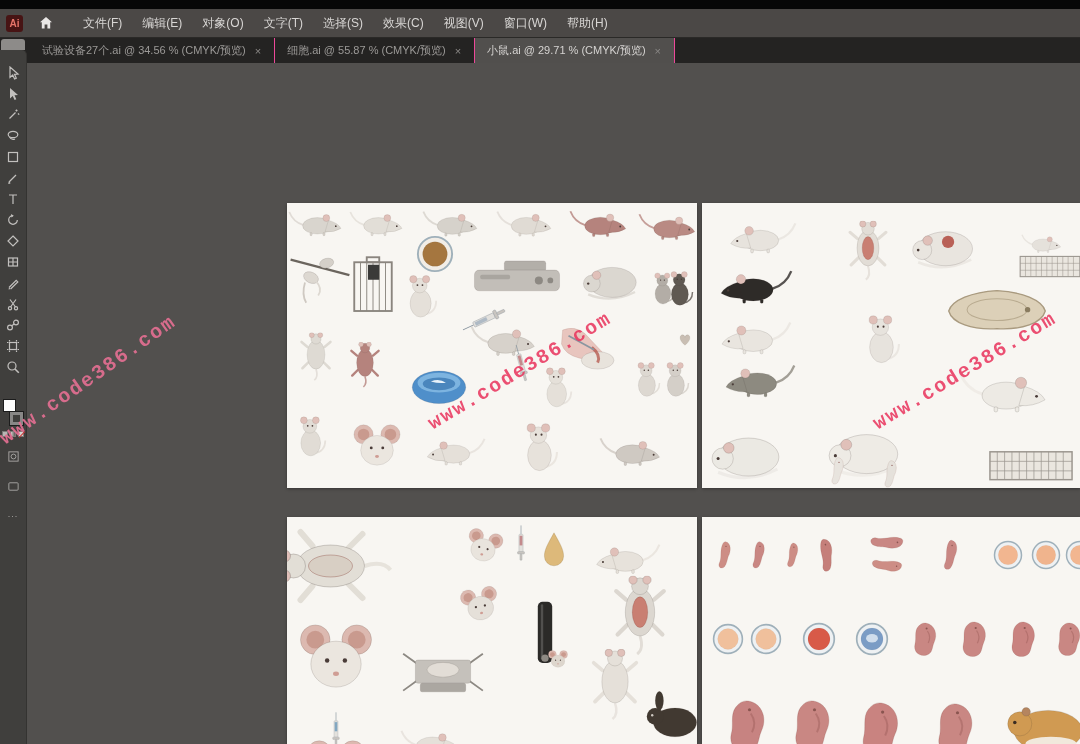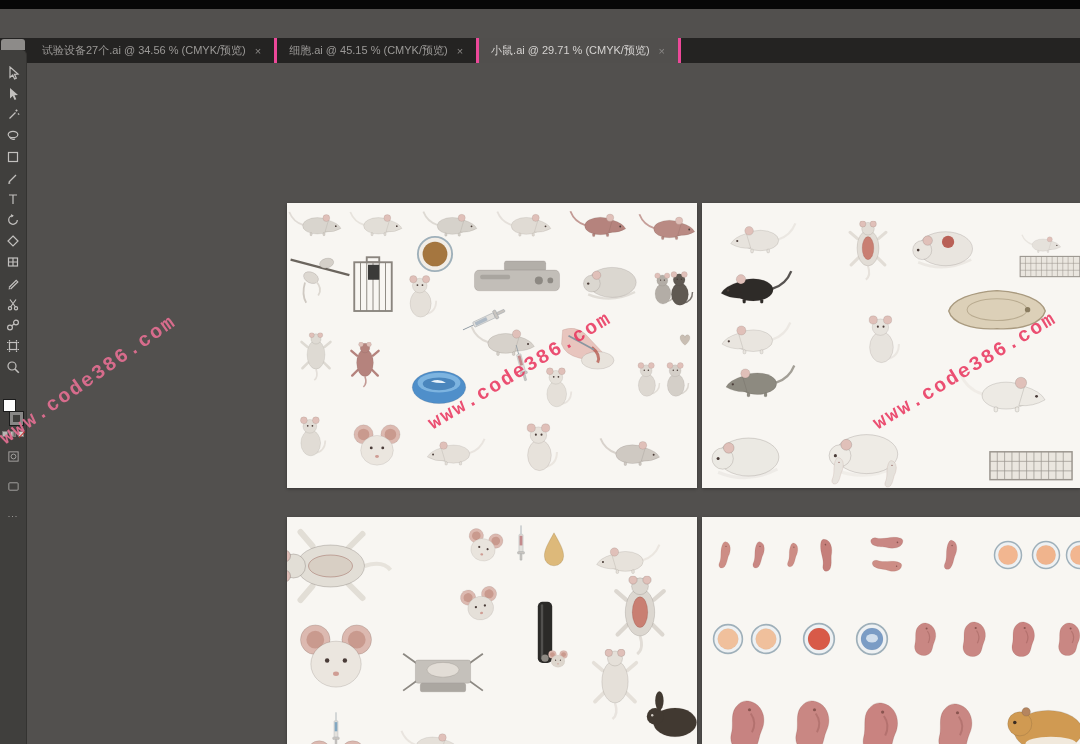--- a/index.html
+++ b/index.html
@@ -15,21 +15,21 @@
              color:#e8756a; font-size:10px; font-weight:bold; display:flex; align-items:center;
              justify-content:center; }
   .home { margin-left:15px; width:16px; height:16px; display:flex; align-items:center; justify-content:center; }
   .menus { display:flex; margin-left:26px; gap:14px; }
   .menu-item { color:#d8d6d4; font-size:12px; padding:2px 3px; white-space:nowrap; cursor:default; }
 
   
   .tabbar { position:absolute; left:0; top:38px; width:100%; height:25px; background:#242322;
             display:flex; align-items:stretch; padding-left:30px; z-index:20; }
   .doc-tab { display:flex; align-items:center; gap:8px; padding:0 12px; font-size:11px;
-             color:#9b9997; border-right:3px solid #ec4899; white-space:nowrap; }
+             color:#9b9997; border-right:1px solid #ec4899; white-space:nowrap; }
   .doc-tab.active { background:#514f4d; color:#d5d3d1; }
   .tab-close { font-size:11px; color:#8a8886; padding:0 1px; }
 
   
   .toolgrab { position:absolute; left:1px; top:39px; width:24px; height:11px; background:#8d8b89;
               border-radius:3px 3px 0 0; z-index:25; }
   .toolbar { position:absolute; left:0; top:50px; width:27px; height:694px; background:#403f3d;
              border-right:1px solid #343331; border-radius:0 5px 0 0; z-index:40;
              display:flex; flex-direction:column; align-items:center; padding-top:12px; }
   .tool { width:21px; height:21px; display:flex; align-items:center; justify-content:center; }
@@ -58,28 +58,49 @@
   .watermark { position:absolute; font-family:"Liberation Mono","DejaVu Sans Mono",monospace;
                font-weight:bold; letter-spacing:2px; white-space:nowrap; z-index:60;
                transform:translate(-50%,-50%) rotate(-31deg); }
 </style>
 </head>
 <body>
 
 <div class="screen">
   <div class="topstrip"></div>
 
+  <div class="menubar">
+    <div class="ai-logo">
+      <span>Ai</span>
+    </div>
+    <div class="home">
+      <svg width="14" height="14" viewBox="0 0 14 14">
+          <path d="M7 1 L13 6.3 H11.2 V12.5 H8.4 V8.6 H5.6 V12.5 H2.8 V6.3 H1 Z" fill="#e9e7e5"></path>
+        </svg>
+    </div>
+    <div class="menus" id="menus">
+        <div class="menu-item">文件(F)</div>
+        <div class="menu-item">编辑(E)</div>
+        <div class="menu-item">对象(O)</div>
+        <div class="menu-item">文字(T)</div>
+        <div class="menu-item">选择(S)</div>
+        <div class="menu-item">效果(C)</div>
+        <div class="menu-item">视图(V)</div>
+        <div class="menu-item">窗口(W)</div>
+        <div class="menu-item">帮助(H)</div>
+      </div>
+  </div>
 
   <div class="tabbar" id="tabs">
       <div class="doc-tab">
         <span>试验设备27个.ai @ 34.56 % (CMYK/预览)</span>
         <span class="tab-close">×</span>
       </div>
       <div class="doc-tab">
-        <span>细胞.ai @ 45.15 % (CMYK/预览)</span>
+        <span>细胞.ai @ 55.87 % (CMYK/预览)</span>
         <span class="tab-close">×</span>
       </div>
       <div class="doc-tab active">
         <span>小鼠.ai @ 29.71 % (CMYK/预览)</span>
         <span class="tab-close">×</span>
       </div>
     </div>
 
   <div class="toolgrab"></div>
   <div class="toolbar" id="toolbar">

